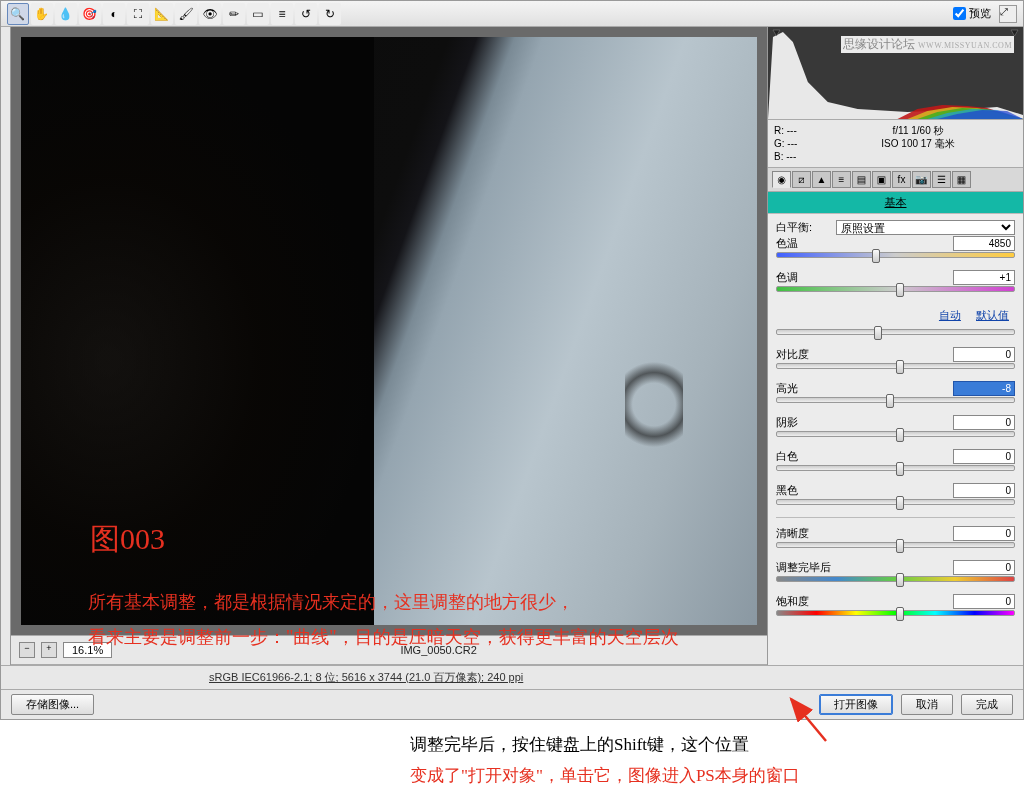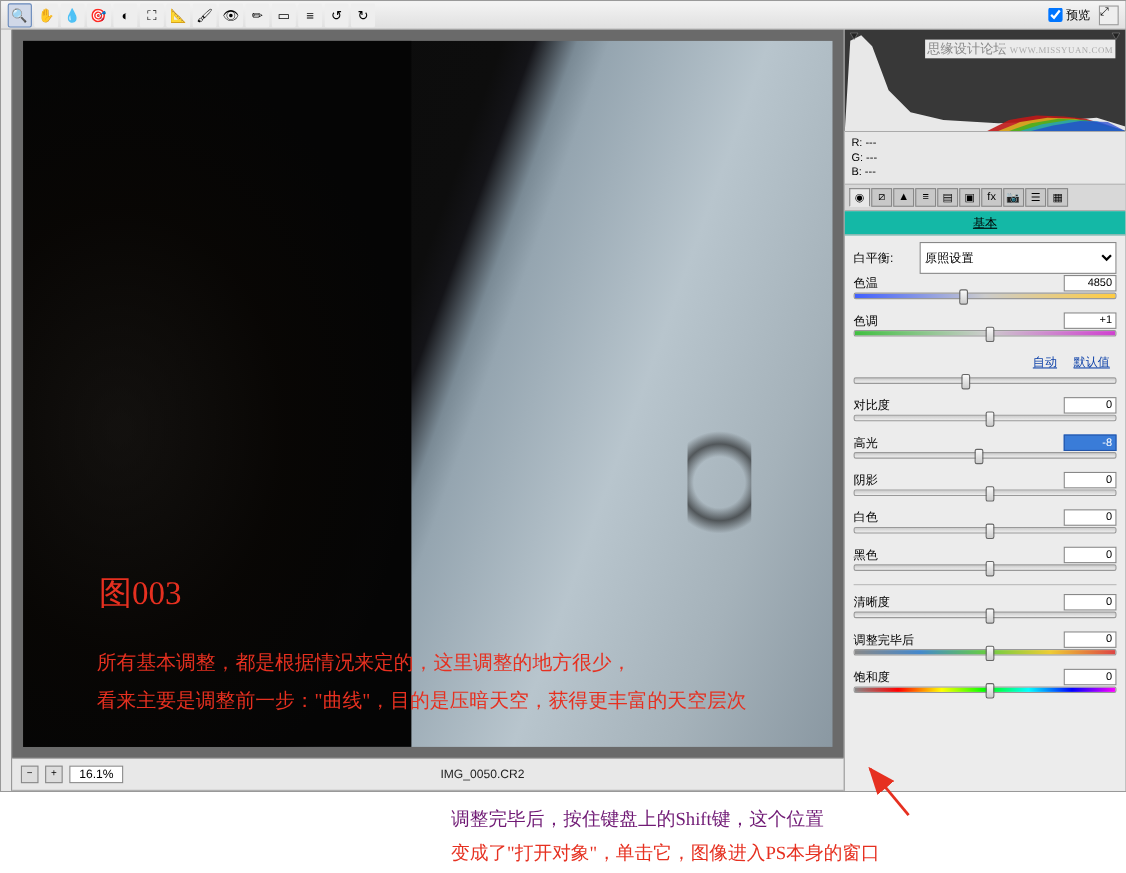--- a/index.html
+++ b/index.html
@@ -34,41 +34,41 @@
 .exif { display: flex; padding: 4px 6px; font-size: 10px; border-top: 1px solid #aaa; border-bottom: 1px solid #aaa; background: #e8e8e8; }
 .exif .rgb { width: 45px; line-height: 1.3; }
 .exif .meta { flex: 1; text-align: center; line-height: 1.3; }
 .panel-tabs { display: flex; gap: 1px; padding: 3px 4px; background: #d8d8d8; border-bottom: 1px solid #aaa; }
 .panel-tab { width: 19px; height: 17px; background: #c8c8c8; border: 1px solid #888; font-size: 10px; display: flex; align-items: center; justify-content: center; }
 .panel-tab.active { background: #e8e8e8; border-bottom-color: #e8e8e8; }
 .panel-title { text-align: center; padding: 3px; font-size: 11px; background: #14b8a6; border-bottom: 1px solid #bbb; text-decoration: underline; }
 .panel-body { flex: 1; padding: 6px 8px; overflow-y: auto; }
 .row { display: flex; align-items: center; margin-bottom: 1px; gap: 4px; }
 .row label { width: 56px; font-size: 11px; text-align: left; }
-.row .val { width: 48px; font-size: 10px; text-align: right; border: 1px solid #888; background: #fff; padding: 1px 3px; }
+.row .val { width: 62px; font-size: 10px; text-align: right; border: 1px solid #888; background: #fff; padding: 1px 3px; }
 .row .val.hl { background: #3a7cd8; color: #fff; border-color: #2255aa; }
 .slider-row { height: 12px; margin-bottom: 6px; position: relative; }
 .slider-track { position: relative; height: 6px; background: linear-gradient(#ccc,#eee); border: 1px solid #999; border-radius: 2px; }
 .slider-track.temp { background: linear-gradient(90deg,#4060ff,#ccc,#ffcc40); }
 .slider-track.tint { background: linear-gradient(90deg,#40c040,#ccc,#d040d0); }
 .slider-track.vib { background: linear-gradient(90deg,#888,#4488cc,#66cc44,#eecc33,#dd4444); }
 .slider-track.sat { background: linear-gradient(90deg,#888,#ff0000,#ffff00,#00ff00,#00ffff,#0000ff,#ff00ff); }
 .thumb { position: absolute; top: -4px; width: 8px; height: 14px; background: linear-gradient(#fafafa,#ccc); border: 1px solid #666; border-radius: 2px; }
-.row.select select { flex: 1; font-size: 11px; height: 29px; background: #fff; border: 1px solid #888; }
+.row.select select { flex: 1; font-size: 11px; height: 15px; background: #fff; border: 1px solid #888; }
 .auto-default { text-align: right; font-size: 11px; padding: 4px 0 6px; }
 .auto-default span { text-decoration: underline; margin: 0 6px; color: #1144aa; cursor: pointer; }
 .divider { height: 1px; background: #bbb; margin: 4px 0 8px; }
 .footer { height: 30px; display: flex; align-items: center; justify-content: flex-end; gap: 8px; padding: 0 10px; background: #e8e8e8; border-top: 1px solid #aaa; }
 .footer .btn { padding: 2px 14px; font-size: 11px; background: linear-gradient(#fafafa,#ddd); border: 1px solid #888; border-radius: 2px; cursor: pointer; }
 .footer .btn.primary { border-color: #3a7cd8; box-shadow: 0 0 0 1px #3a7cd8 inset; }
 .save-btn-area { margin-right: auto; }
 .watermark { position: absolute; top: 0; right: 10px; font-size: 12px; color: #888; font-family: SimSun; z-index: 100; background: rgba(255,255,255,0.9); padding: 0 2px; margin-top: 36px; }
 .wm-url { font-size: 8px; letter-spacing: 0.5px; color: #aaa; }
 .arrow-svg { position: absolute; left: 761px; top: 693px; z-index: 60; pointer-events: none; }
-.anno1 { position: absolute; left: 410px; top: 733px; color: #701a75; font-size: 17px; font-family: SimSun; }
+.anno1 { position: absolute; left: 410px; top: 733px; color: #000000; font-size: 17px; font-family: SimSun; }
 .anno2 { position: absolute; left: 410px; top: 764px; color: #e63020; font-size: 17px; font-family: SimSun; }
 </style>
 </head>
 <body>
 
 <div class="watermark">
   <span>思缘设计论坛</span> <span class="wm-url">WWW.MISSYUAN.COM</span>
 </div>
 
 <div class="app">
@@ -124,20 +124,24 @@
           <polygon points="5,3 12,3 8.5,9" fill="#222" stroke="#888" stroke-width="0.5"></polygon>
           <polygon points="244,3 251,3 247.5,9" fill="#222" stroke="#888" stroke-width="0.5"></polygon>
         </svg>
       </div>
       <div class="exif">
         <div class="rgb">
           <div>R: ---</div>
           <div>G: ---</div>
           <div>B: ---</div>
         </div>
+        <div class="meta">
+          <div>f/11  1/60 秒</div>
+          <div>ISO 100  17 毫米</div>
+        </div>
       </div>
       <div class="panel-tabs">
         <div class="panel-tab active">◉</div>
         <div class="panel-tab">⧄</div>
         <div class="panel-tab">▲</div>
         <div class="panel-tab">≡</div>
         <div class="panel-tab">▤</div>
         <div class="panel-tab">▣</div>
         <div class="panel-tab">fx</div>
         <div class="panel-tab">📷</div>
@@ -273,21 +277,32 @@
         <div class="slider-row">
             <div class="slider-track sat">
               <div class="thumb" style="left:50%"></div>
             </div>
           </div>
 
       </div>
     </div>
   </div>
 
-
+  <div class="status-bar">
+    <span class="info-text">sRGB IEC61966-2.1; 8 位; 5616 x 3744 (21.0 百万像素); 240 ppi</span>
+  </div>
+
+  <div class="footer">
+    <div class="save-btn-area">
+      <button class="btn">存储图像...</button>
+    </div>
+    <button class="btn primary">打开图像</button>
+    <button class="btn">取消</button>
+    <button class="btn">完成</button>
+  </div>
 
 </div>
 
 <div class="fig-label">图003</div>
 <div class="overlay1">所有基本调整，都是根据情况来定的，这里调整的地方很少，</div>
 <div class="overlay2">看来主要是调整前一步："曲线"，目的是压暗天空，获得更丰富的天空层次</div>
 
 <svg class="arrow-svg" width="80" height="50">
   <defs>
       <marker id="ah" markerWidth="10" markerHeight="8" refX="9" refY="4" orient="auto">

